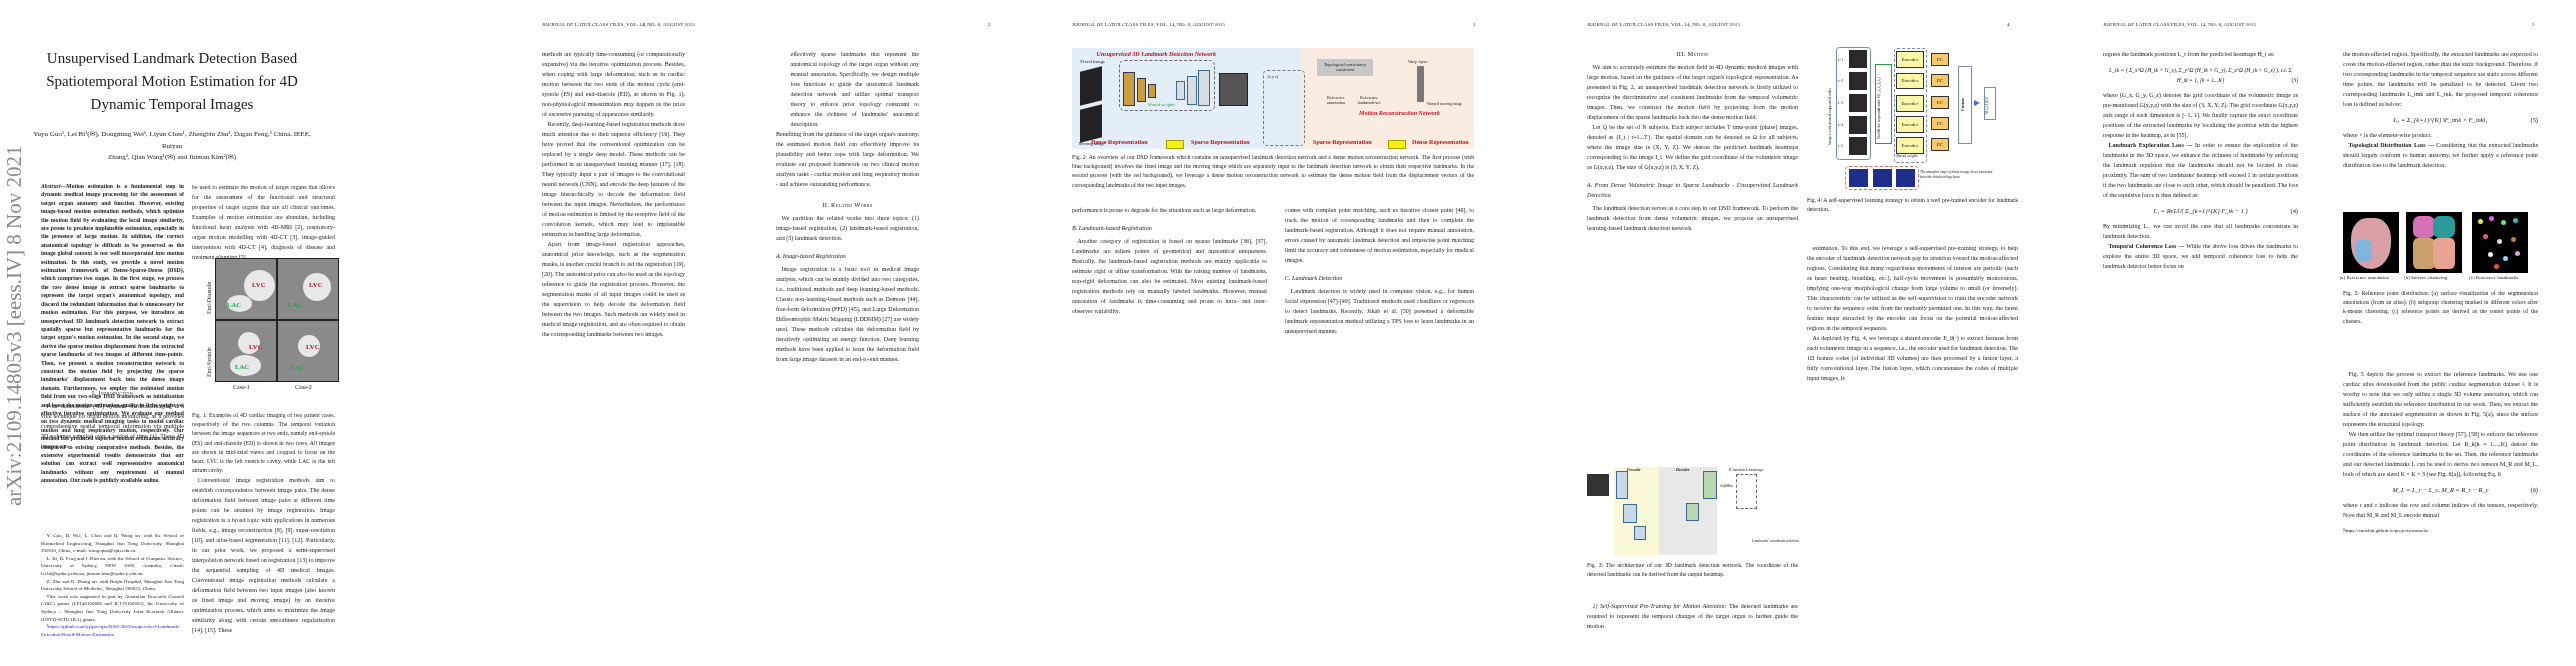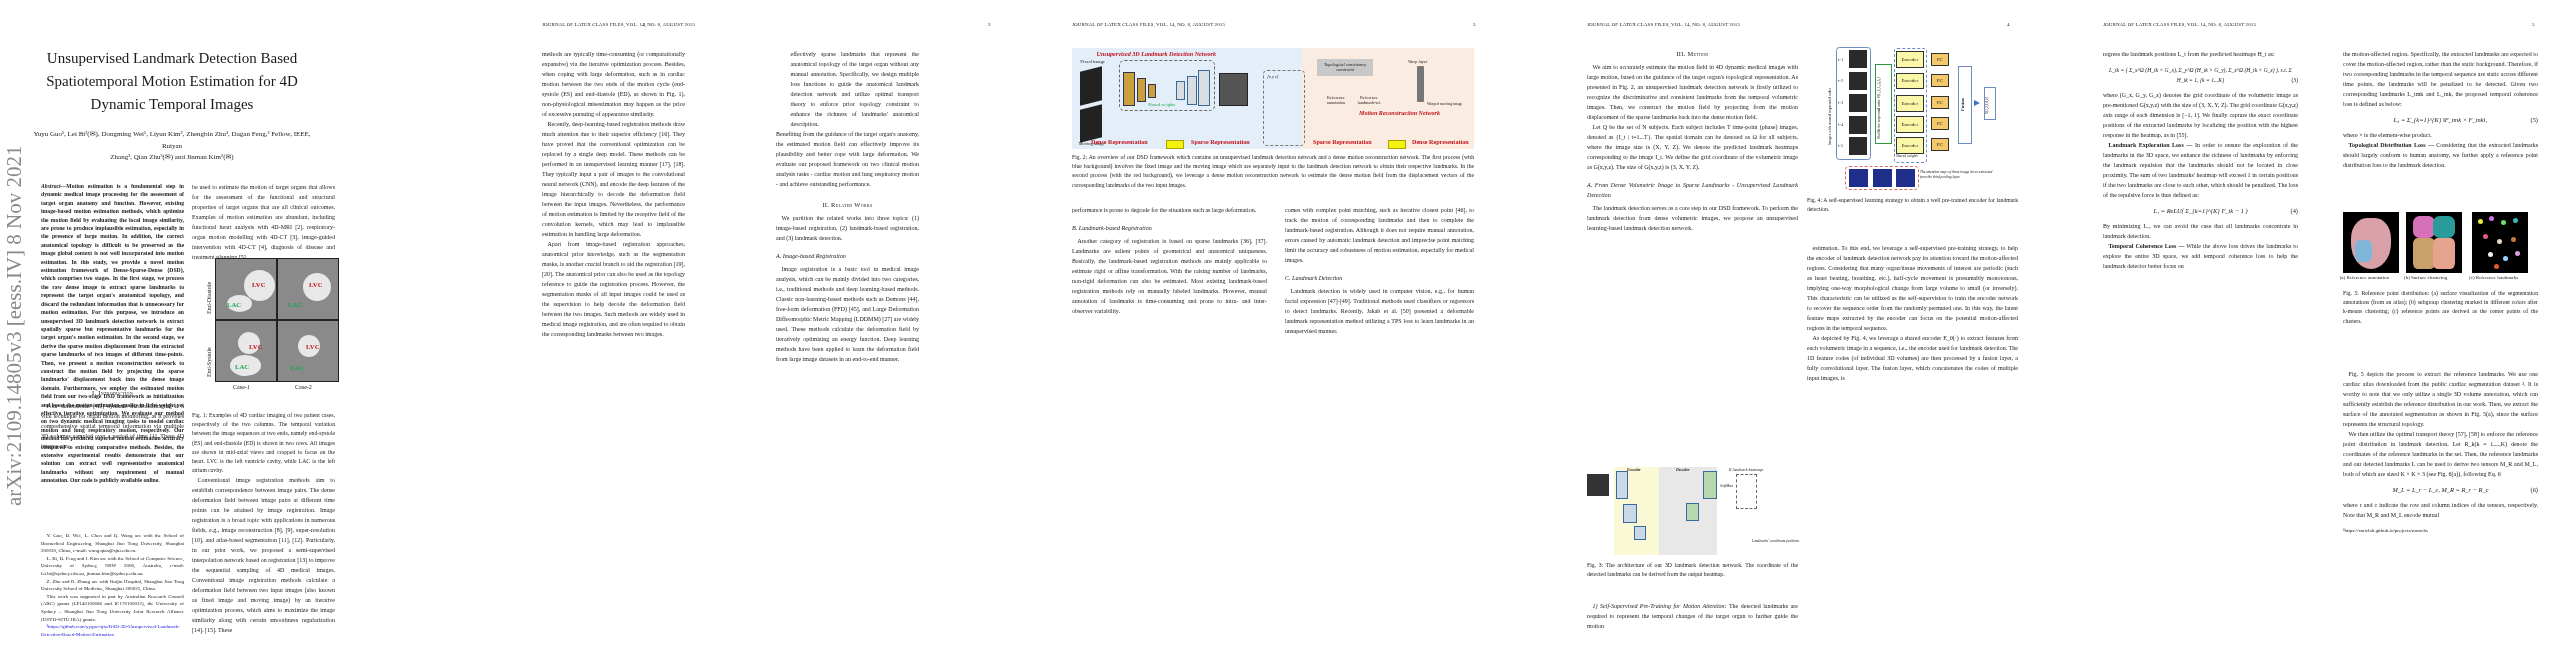--- a/index.html
+++ b/index.html
@@ -33,22 +33,22 @@
   .eq { text-align:center; font-style:italic; margin:5.6px 0; font-size:6.4px; position:relative; }
   .eq .num { position:absolute; right:0; font-style:normal; }
 </style>
 </head>
 <body>
 
 <div class="page" style="left:0;width:345px;">
   <div class="arxiv">arXiv:2109.14805v3  [eess.IV]  8 Nov 2021</div>
   <div class="title">Unsupervised Landmark Detection Based Spatiotemporal Motion Estimation for 4D Dynamic Temporal Images</div>
   <div class="authors">
-    <div>Yuyu Guo¹, Lei Bi²(✉), Dongming Wei¹, Liyun Kim², Zhengbin Zhu³, Dagan Feng,² Fellow, IEEE, Ruiyan</div>
-    <div>Zhang³, Qian Zhu³(✉) and Jinman Kim²(✉)</div>
+    <div>Yuyu Guo¹, Lei Bi²(✉), Dongming Wei¹, Liyun Chen¹, Zhengbin Zhu³, Dagan Feng,² China, IEEE, Ruiyan</div>
+    <div>Zhang³, Qian Wang¹(✉) and Jinman Kim²(✉)</div>
   </div>
 
   <div class="abstract">
     <span class="ital">Abstract—</span><span>Motion estimation is a fundamental step in dynamic medical image processing for the assessment of target organ anatomy and function. However, existing image-based motion estimation methods, which optimize the motion field by evaluating the local image similarity, are prone to produce implausible estimation, especially in the presence of large motion. In addition, the correct anatomical topology is difficult to be preserved as the image global context is not well incorporated into motion estimation. In this study, we provide a novel motion estimation framework of Dense-Sparse-Dense (DSD), which comprises two stages. In the first stage, we process the raw dense image to extract sparse landmarks to represent the target organ's anatomical topology, and discard the redundant information that is unnecessary for motion estimation. For this purpose, we introduce an unsupervised 3D landmark detection network to extract spatially sparse but representative landmarks for the target organ's motion estimation. In the second stage, we derive the sparse motion displacement from the extracted sparse landmarks of two images of different time-points. Then, we present a motion reconstruction network to construct the motion field by projecting the sparse landmarks' displacement back into the dense image domain. Furthermore, we employ the estimated motion field from our two-stage DSD framework as initialization and boost the motion estimation quality in light-weight yet effective iterative optimization. We evaluate our method on two dynamic medical imaging tasks to model cardiac motion and lung respiratory motion, respectively. Our method has produced superior motion estimation accuracy compared to existing comparative methods. Besides, the extensive experimental results demonstrate that our solution can extract well representative anatomical landmarks without any requirement of manual annotation. Our code is publicly available online.</span>
   </div>
 
   <div class="col" style="top:382px;left:41px;width:143px;">
     <div class="sec">I. Introduction</div>
     <p>Four dimensional (4D) dynamic medical imaging is a vital technique for organ motion monitoring, as it provides comprehensive spatial temporal information via multiple 3D volumes sampled over a period of time [1]. These 4D images can</p>
   </div>

